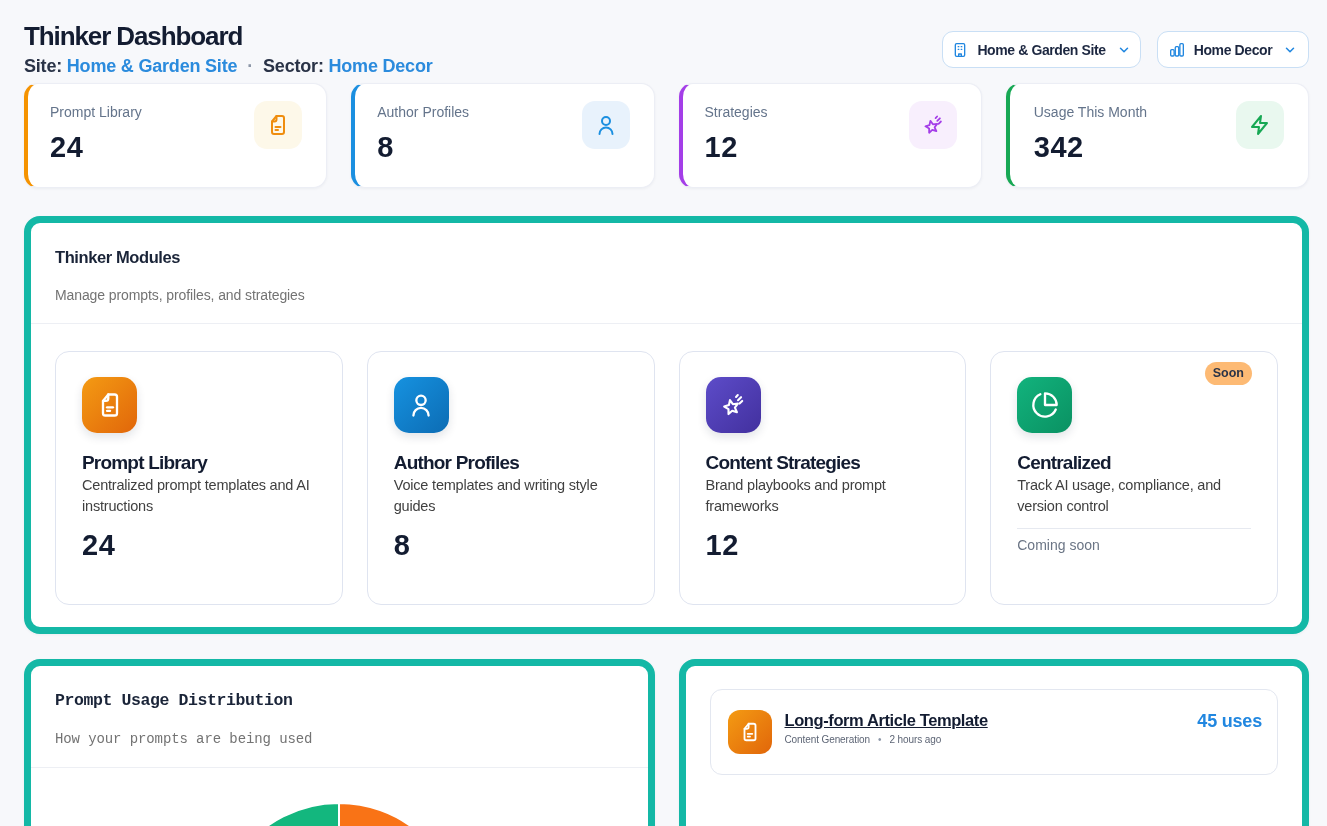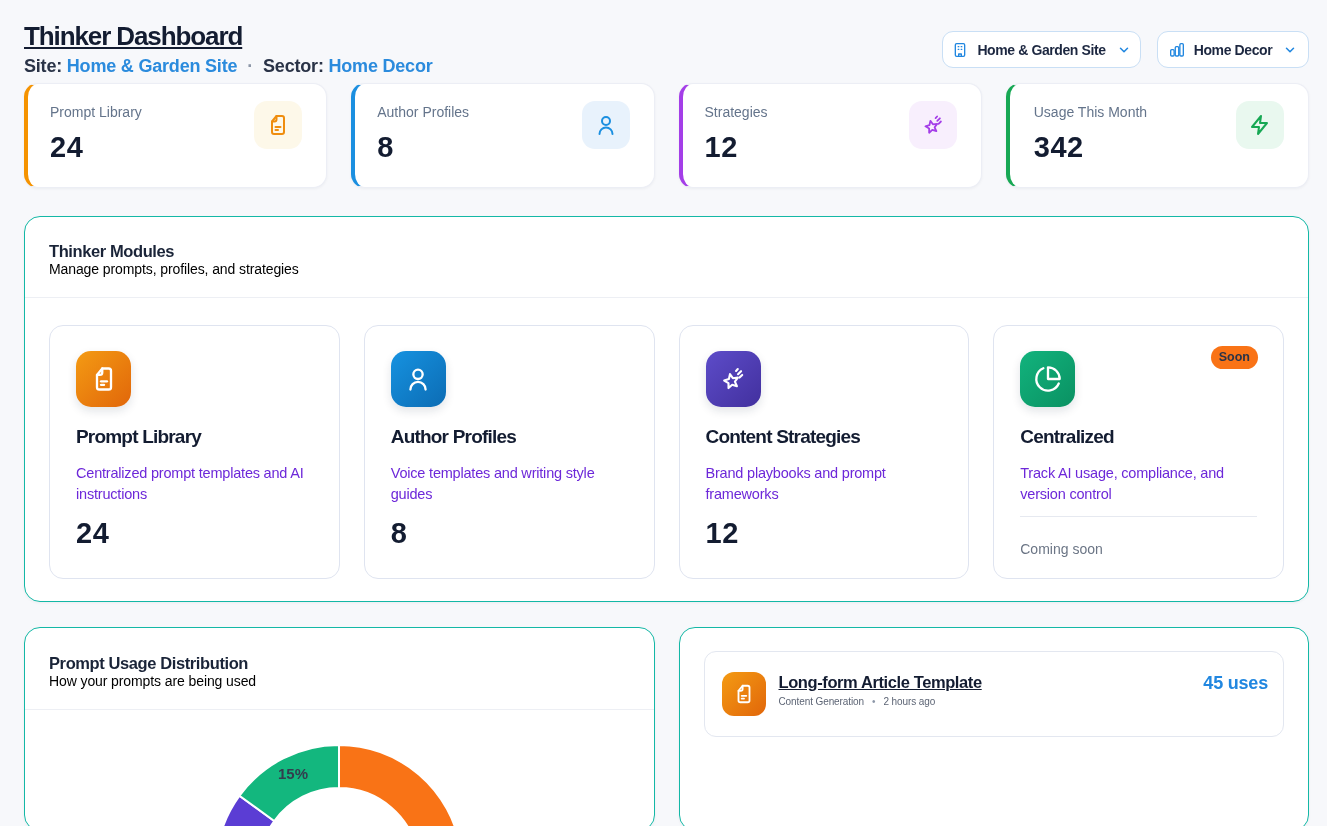--- a/index.html
+++ b/index.html
@@ -7,21 +7,21 @@
 body {
   background:#f7f8fb;
   font-family:"Liberation Sans", sans-serif;
   color:#1a2438;
 }
 .page { padding:23px 18px 0 24px; width:1327px; }
 .content { width:1285px; }
 
 
 .hdr { display:flex; justify-content:space-between; align-items:flex-start; }
-h1 { font-size:26px; line-height:26px; font-weight:bold; color:#131c31; letter-spacing:-1.1px;text-decoration:underline; }
+h1 { font-size:26px; line-height:26px; font-weight:bold; color:#131c31; letter-spacing:-1.1px; }
 .sub { margin-top:8px; font-size:18px; line-height:18px; color:#2a3347; font-weight:bold; letter-spacing:-0.2px; }
 .sub .lnk { color:#2b8bdd; }
 .sub .dot { color:#8d97a8; font-weight:bold; padding:0 10px; }
 .btns { display:flex; gap:16px; padding-top:8px; }
 .btn {
   height:37px; background:#fff; border:1px solid #c9dff5; border-radius:11px;
   display:flex; align-items:center; justify-content:center; gap:9px;
   font-size:14px; font-weight:bold; color:#1c2740; letter-spacing:-0.4px;
 }
 .btn.b1 { width:199px; }
@@ -42,45 +42,45 @@
 .stat.s1 { border-left-color:#f59300; }
 .stat.s2 { border-left-color:#1b8fe0; }
 .stat.s3 { border-left-color:#a43ee8; }
 .stat.s4 { border-left-color:#17a854;padding-left:24px; }
 .s1 .ic { background:#fdf8e9; }
 .s2 .ic { background:#e8f2fc; }
 .s3 .ic { background:#f8effd; }
 .s4 .ic { background:#e9f8ef; }
 
 
-.card { background:#fff; border-radius:16px; border:1px solid #14b8a6; box-shadow:0 1px 3px rgba(20,30,60,.05); }
+.card { background:#fff; border-radius:16px; border:7px solid #14b8a6; box-shadow:0 1px 3px rgba(20,30,60,.05); }
 .card .chead { padding:24px 24px 20px 24px; border-bottom:1px solid #edeff4; }
 .card .ctitle { font-size:16.5px; line-height:20px; font-weight:bold; color:#1a2438; letter-spacing:-0.4px; }
-.card .csub { font-size:14px; line-height:16px; color:#000000; margin-top:0; letter-spacing:-0.1px; }
+.card .csub { font-size:14px; line-height:16px; color:#737373; margin-top:20px; letter-spacing:-0.1px; }
 
 .modules { margin-top:28px; }
 .modgrid { display:grid; grid-template-columns:repeat(4,1fr); gap:24px; padding:27px 24px 22px 24px; }
 .mod { border:1px solid #dfe4f0; border-radius:14px; height:254px; padding:25px 26px; position:relative; background:#fff; }
 .mod .mic { width:55px; height:56px; border-radius:15px; display:flex; align-items:center; justify-content:center;
   box-shadow:0 4px 10px rgba(20,30,60,.12); }
 .mod .mtitle { font-size:19px; line-height:24px; font-weight:bold; color:#131c31; margin-top:18px; letter-spacing:-0.8px; }
-.mod .mdesc { font-size:14.5px; color:#6d28d9; margin-top:14px; line-height:21px; letter-spacing:-0.2px; }
+.mod .mdesc { font-size:14.5px; color:#404040; margin-top:0; line-height:21px; letter-spacing:-0.2px; }
 .mod .mnum { font-size:29px; line-height:29px; font-weight:bold; color:#131c31; margin-top:14px; letter-spacing:0.5px; }
 .g-orange { background:linear-gradient(135deg,#f49b13,#e1660a); }
 .g-blue   { background:linear-gradient(135deg,#1692e0,#0c6cb4); }
 .g-purple { background:linear-gradient(135deg,#5d4cc9,#42309e); }
 .g-green  { background:linear-gradient(135deg,#12b37d,#0a9162); }
-.soon { position:absolute; top:20px; right:25px; background:#f97316; color:#2a3347;
+.soon { position:absolute; top:10px; right:25px; background:#fdba74; color:#2a3347;
   font-size:12.5px; line-height:13px; font-weight:bold; border-radius:999px; padding:5px 8px; }
 .mdiv { border-top:1px solid #e6e9f0; margin-top:11px; }
-.coming { font-size:14px; line-height:17px; color:#6b7585; margin-top:24px; }
+.coming { font-size:14px; line-height:17px; color:#6b7585; margin-top:8px; }
 
 
 .bottom { display:grid; grid-template-columns:1fr 1fr; gap:24px; margin-top:25px; }
-.bottom .chead { padding:25px 24px 20px 24px; }
+.bottom .chead { padding:25px 24px 20px 24px;font-family:Liberation Mono, monospace; }
 .chartwrap { position:relative; height:120px; }
 .chartwrap svg { position:absolute; left:50%; top:28px; transform:translateX(-50%); }
 
 .plist { padding:23px 24px 24px 24px; }
 .pitem { border:1px solid #e3e7f0; border-radius:12px; padding:20px 15px 20px 17px; display:flex; align-items:flex-start; gap:13px; }
 .pitem .pic { width:44px; height:44px; border-radius:12px; flex:0 0 auto;
   display:flex; align-items:center; justify-content:center; }
 .pitem .pt { font-size:16.5px; line-height:20px; font-weight:bold; color:#131c31; letter-spacing:-0.4px;text-decoration:underline; }
 .pitem .ps { font-size:10px; line-height:16px; color:#5d6575; margin-top:2px; letter-spacing:-0.1px; }
 .pitem .ps .pdot { color:#8d97a8; padding:0 8px; }

